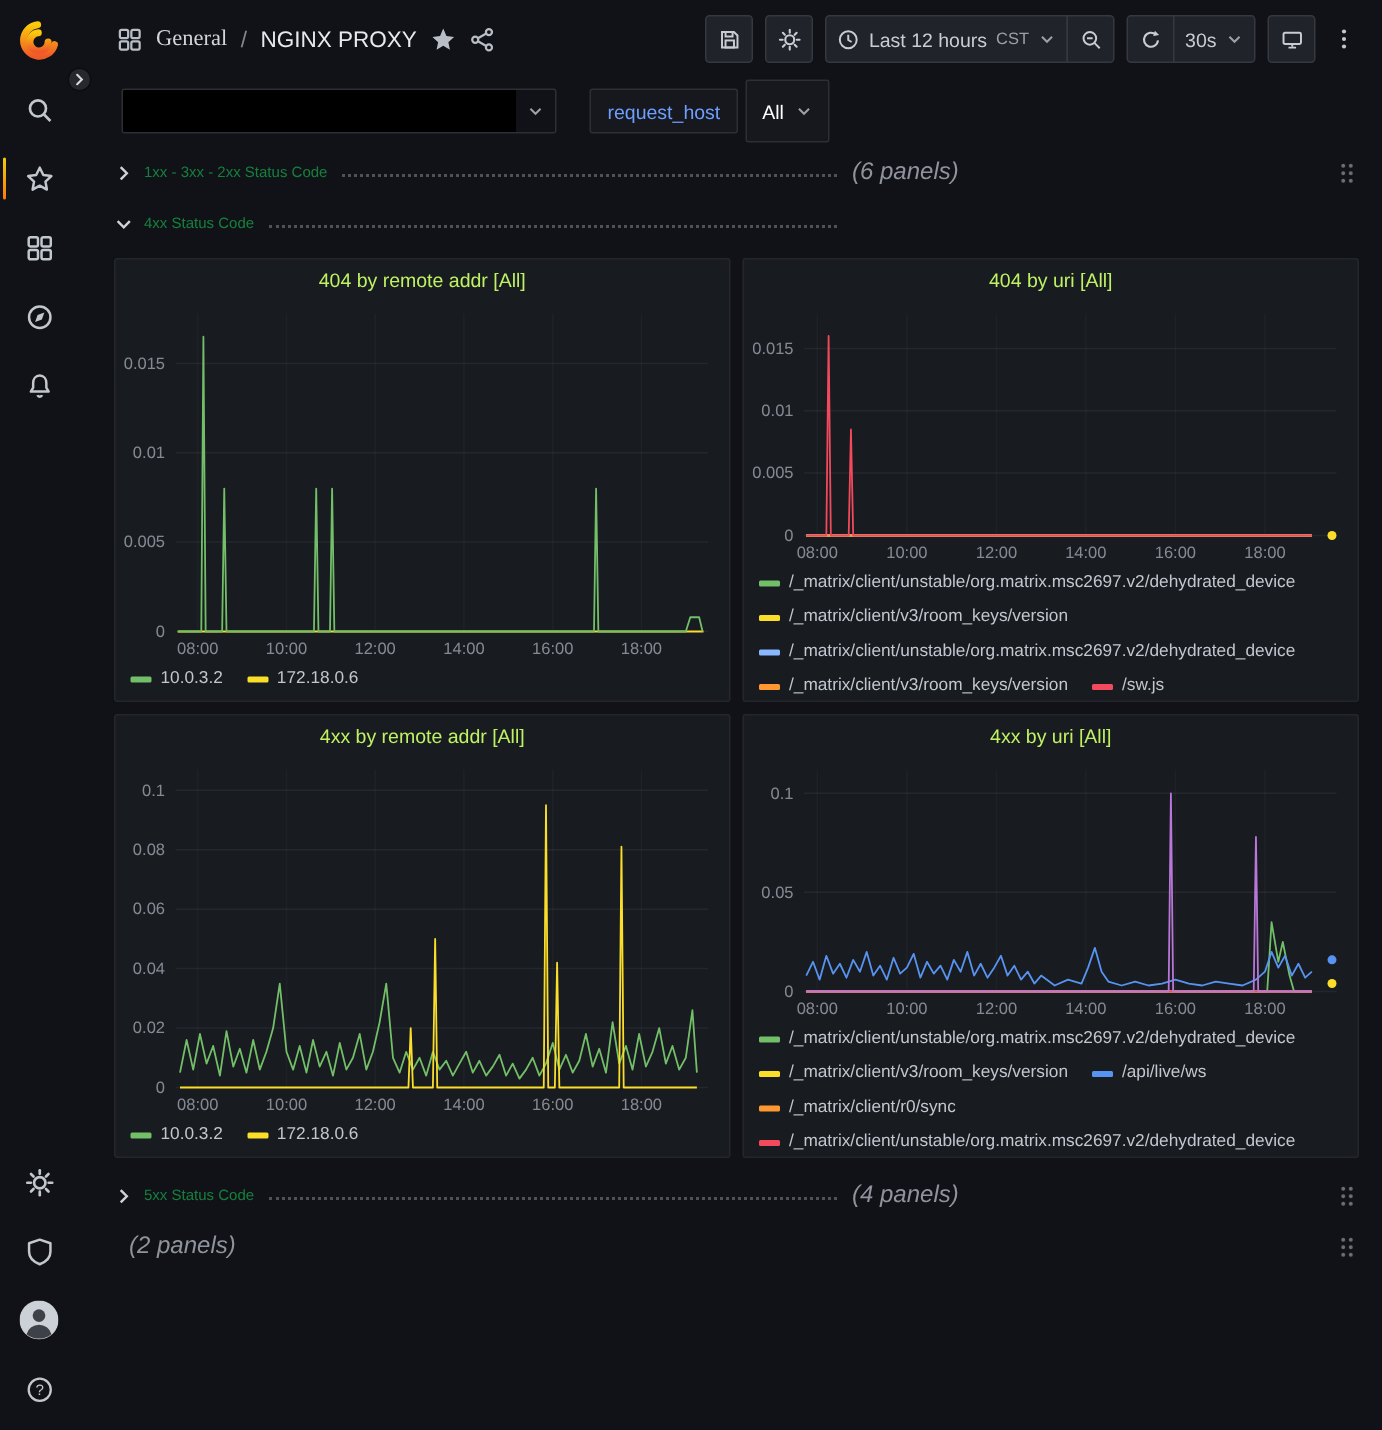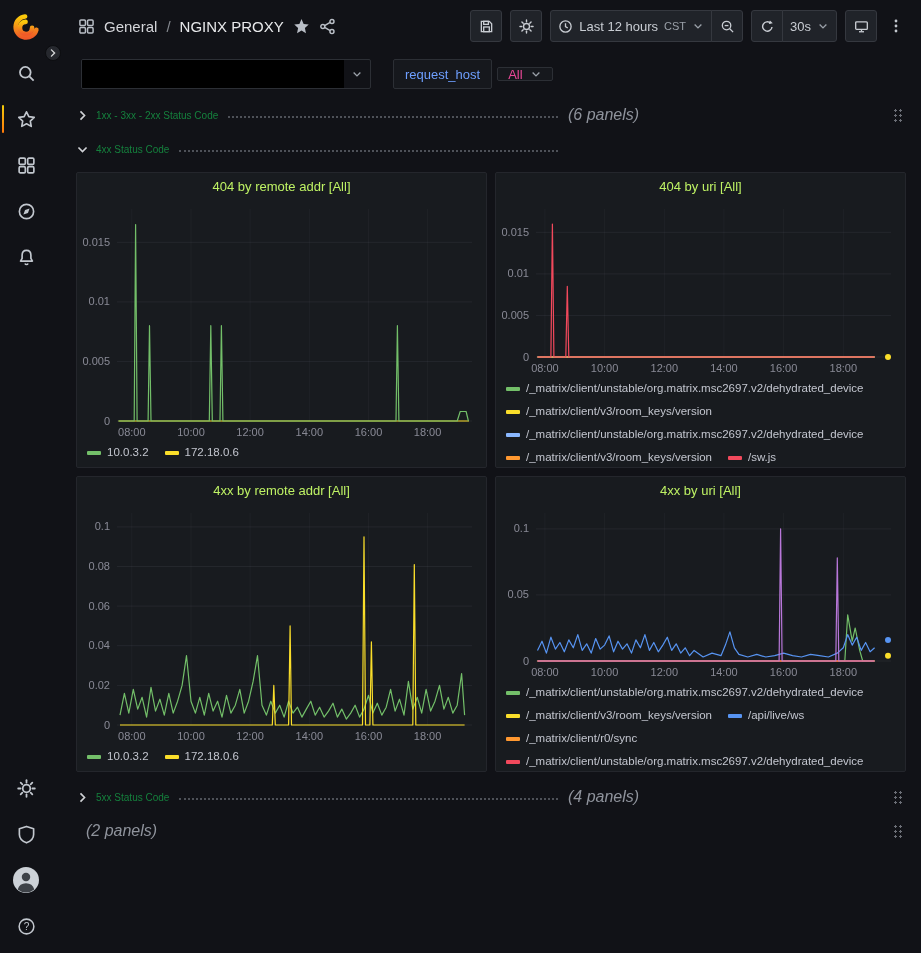--- a/index.html
+++ b/index.html
@@ -25,21 +25,21 @@
     cursor:pointer; z-index:10; }
   .expand-btn svg { width:10px; height:10px; }
 
   
   .main { flex:1; display:flex; flex-direction:column; min-width:0; }
 
   .topnav { height:52px; flex:none; display:flex; align-items:center; padding:0 14px 0 26px; }
   .nav-left { display:flex; align-items:center; gap:9px; font-size:15px; }
   .nav-left .icon { color:#b9bec6; display:flex; }
   .nav-left .icon svg { width:17px; height:17px; }
-  .crumb-section { color:#d4d5d9; cursor:pointer; }
+  .crumb-section { color:#d4d5d9; cursor:pointer;font-family:Liberation Serif, serif; }
   .crumb-sep { color:#85898f; }
   .crumb-title { color:#e8e9eb; font-weight:500; }
   .star-fav { color:#f2a33c; }
   .nav-right { margin-left:auto; display:flex; align-items:center; gap:8px; }
   .tbtn { height:32px; min-width:32px; padding:0 7px; display:inline-flex; align-items:center; justify-content:center; gap:6px;
     background:#202329; border:1px solid #35383f; border-radius:3px; color:#c9cdd3; font-size:13px;
     font-family:inherit; cursor:pointer; white-space:nowrap; }
   .tbtn svg { width:15px; height:15px; flex:none; }
   .btn-group { display:flex; }
   .btn-group .tbtn:first-child { border-top-right-radius:0; border-bottom-right-radius:0; }
@@ -52,22 +52,22 @@
 
   
   .submenu { height:44px; flex:none; display:flex; align-items:center; padding:0 14px 0 24px; }
   .var-label { height:30px; display:flex; align-items:center; padding:0 11px; border:1px solid #2c2f35; border-radius:2px;
     background:#16181d; color:#6e9fff; font-weight:500; cursor:pointer; }
   .var-select { height:30px; width:290px; margin-left:5px; display:flex; align-items:stretch; border:1px solid #2c2f35;
     border-radius:2px; background:#111217; cursor:pointer; overflow:hidden; }
   .redacted { flex:1; background:#000; }
   .var-select .chev { width:26px; align-items:center; justify-content:center; display:flex; }
   .gap20 { width:22px; }
-  .all-select { height:14px; margin-left:5px; display:flex; align-items:center; gap:7px; padding:0 10px;
-    border:1px solid #2c2f35; border-radius:2px; background:#16181d; color:#ec4899; cursor:pointer; }
+  .all-select { height:42px; margin-left:5px; display:flex; align-items:center; gap:7px; padding:0 10px;
+    border:1px solid #2c2f35; border-radius:2px; background:#16181d; color:#ffffff; cursor:pointer; }
 
   
   .dash { flex:1; padding:6px 15px 0 24px; overflow:hidden; }
   .row-head { display:flex; align-items:center; height:26px; margin-bottom:8px; cursor:pointer; }
   .row-left { display:flex; align-items:center; width:482px; flex:none; min-width:0; }
   .row-chev { width:20px; flex:none; color:#d0d2d6; display:flex; }
   .row-chev svg { width:13px; height:13px; }
   .row-chev.open svg { transform:rotate(90deg); }
   .row-title { font-size:10px; font-weight:400; color:#15803d; margin-right:10px; white-space:nowrap; }
   .leader { flex:1; border-top:2px dotted #4e5158; margin-top:3px; }

